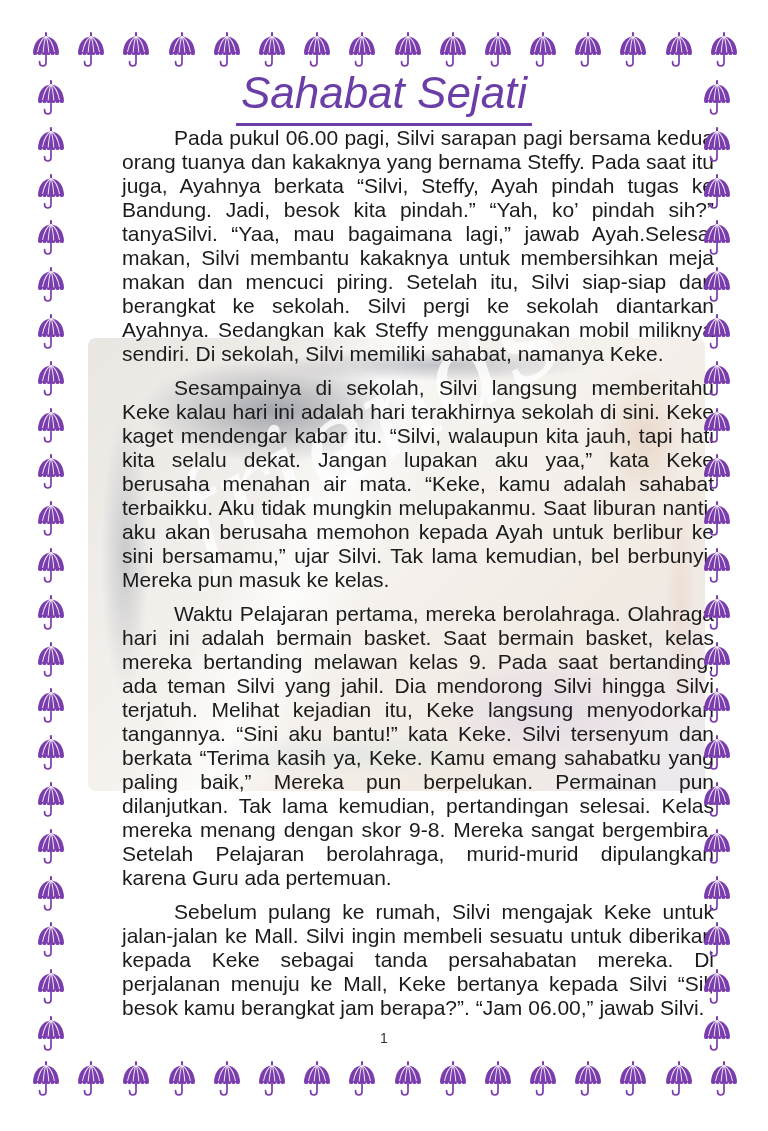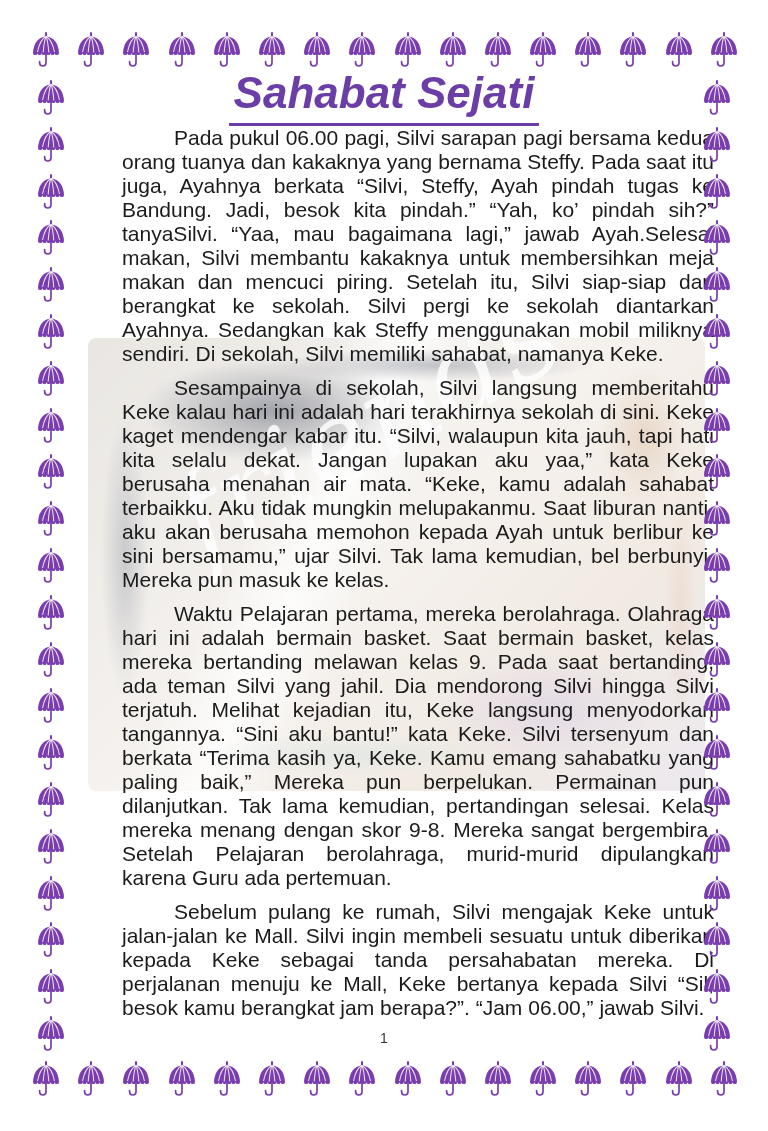--- a/index.html
+++ b/index.html
@@ -13,21 +13,21 @@
   .strip{position:absolute;display:flex;z-index:3;}
   .strip.top   {top:31px;  left:30px; width:710px; height:42px; flex-direction:row;    justify-content:space-between;}
   .strip.bottom{top:1060px;left:30px; width:710px; height:42px; flex-direction:row;    justify-content:space-between;}
   .strip.left  {top:79px;  left:35px; width:32px;  height:978px;flex-direction:column; justify-content:space-between;}
   .strip.right {top:79px;  left:701px;width:32px;  height:978px;flex-direction:column; justify-content:space-between;}
   .strip span{display:block;width:32px;height:42px;flex:0 0 auto;}
 
   
   .title{
     position:absolute;top:68px;left:0;width:100%;margin:0;text-align:center;
-    font-style:italic;font-weight:700;font-size:44px;letter-spacing:0;
+    font-style:italic;font-weight:400;font-size:44px;letter-spacing:0;
     color:var(--accent,#6b3da6);z-index:2;
   }
   .title .ul{display:inline-block;border-bottom:3px solid var(--accent,#6b3da6);padding:0 5px 5px 5px;}
 
   
   .photo{
     position:absolute;left:88px;top:338px;width:617px;height:453px;z-index:0;
     border-radius:8px;opacity:.52;overflow:hidden;
     background:
       radial-gradient(closest-side at 30% 16%, rgba(55,60,78,.85), rgba(55,60,78,0) 72%),

